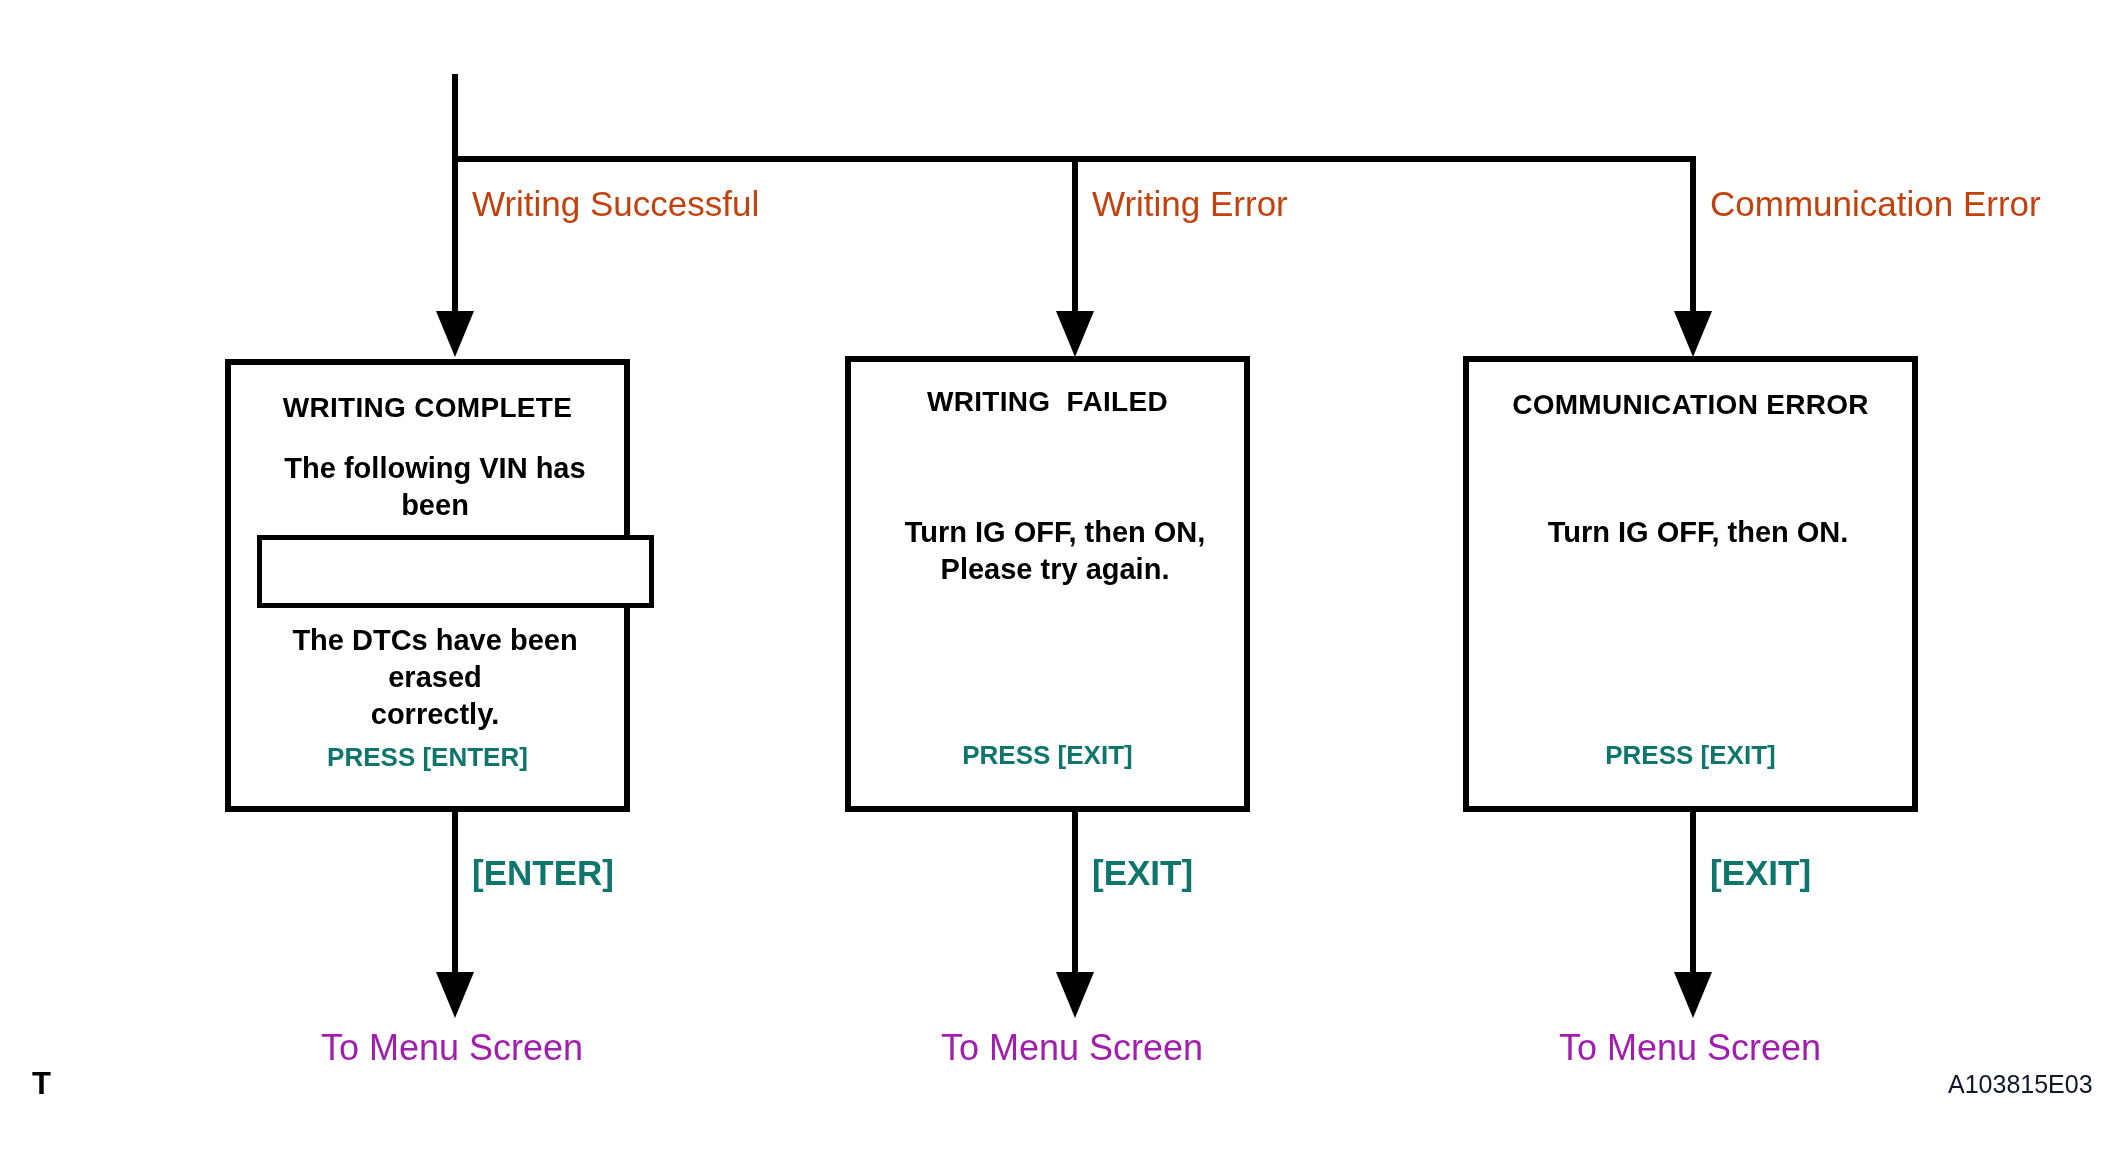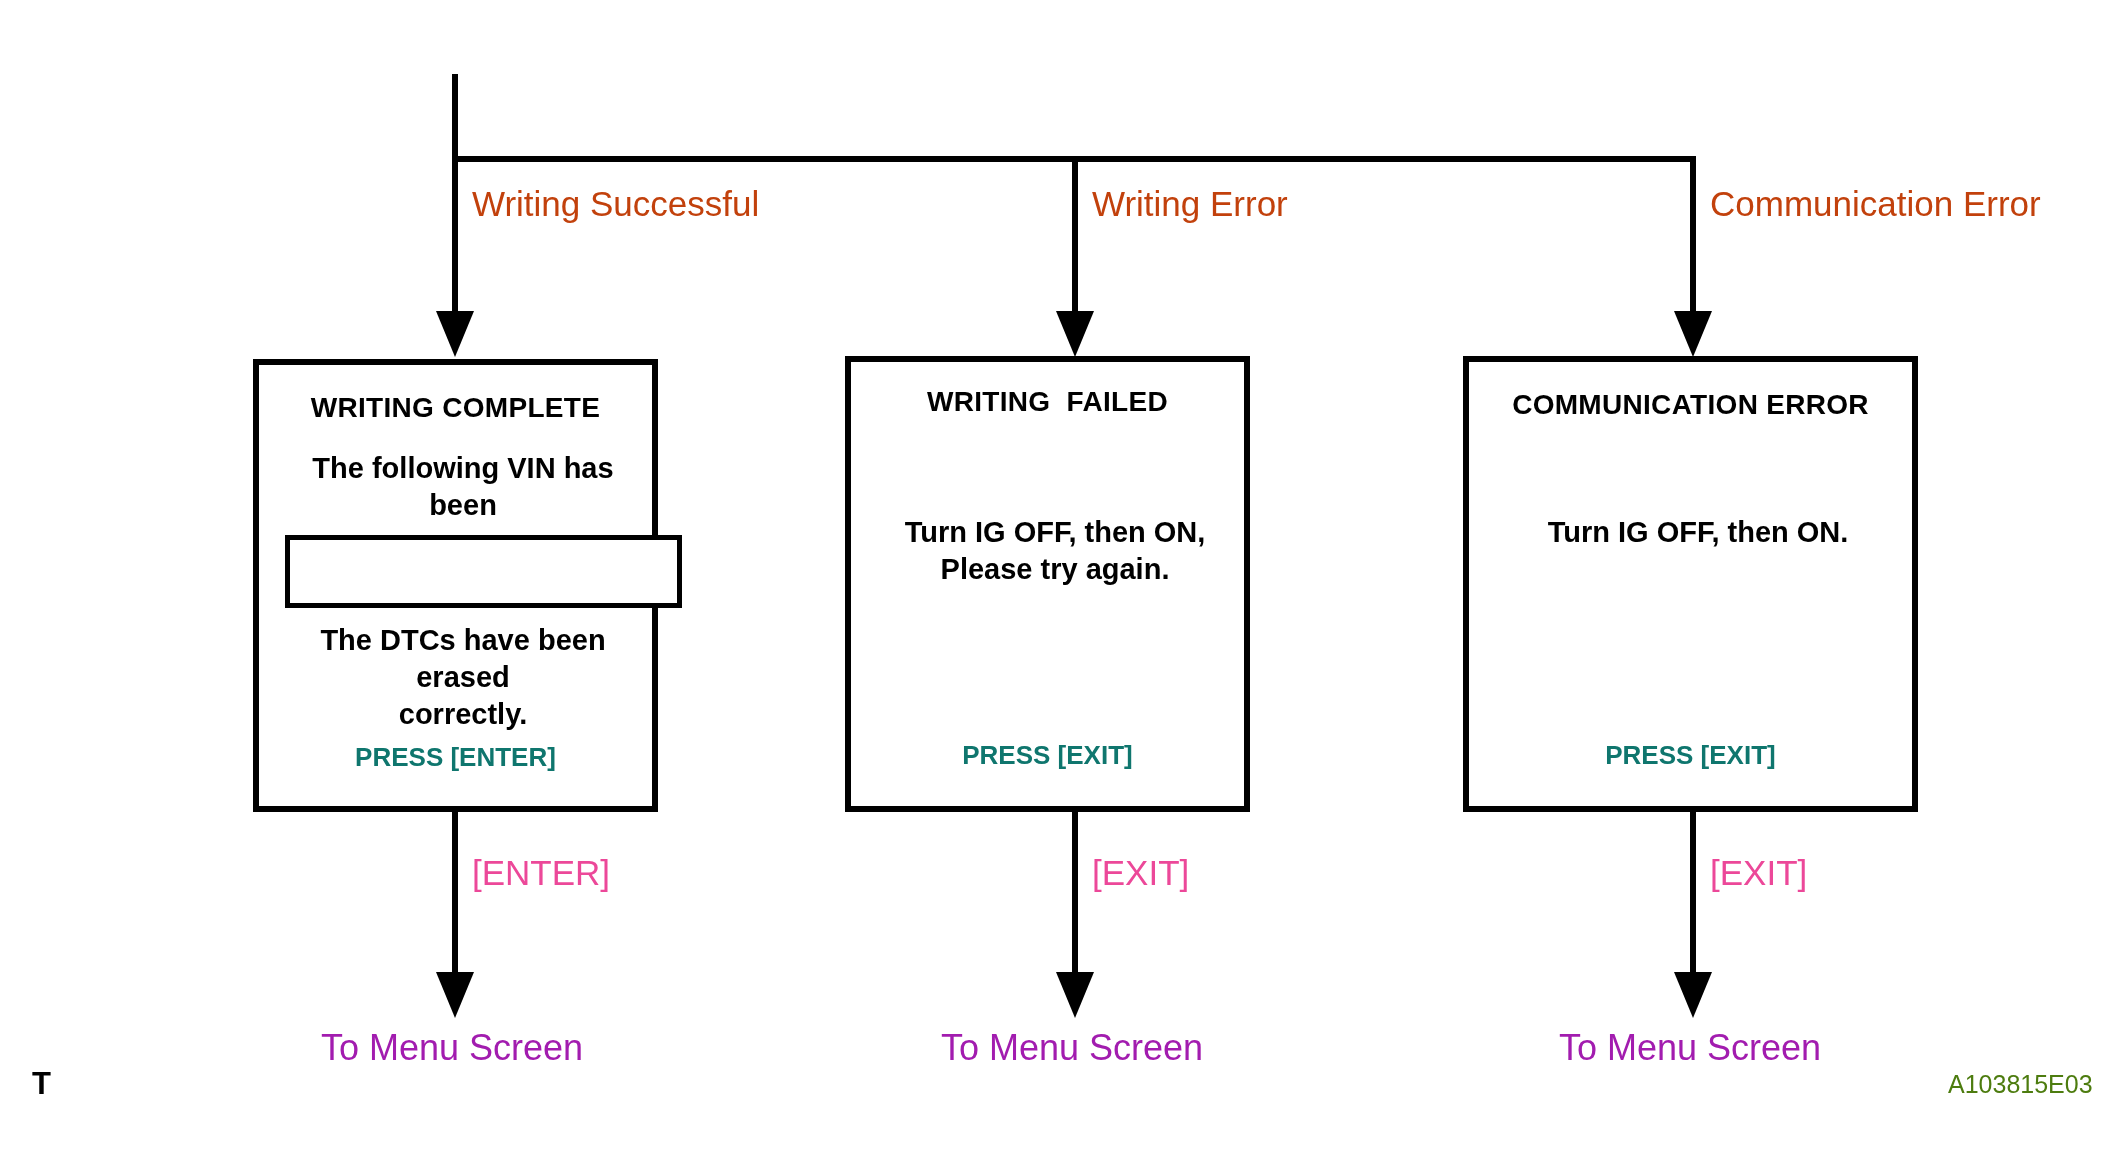--- a/index.html
+++ b/index.html
@@ -94,23 +94,24 @@
     position: absolute;
     border: 5px solid #000000;
     background: #ffffff;
     box-sizing: border-box;
   }
 
   
   .key-label {
     position: absolute;
     font-size: 35px;
-    color: #ec4899;
-    white-space: nowrap;
-    line-height: 1;
+    color: #0f766e;
+    white-space: nowrap;
+    line-height: 1;
+    font-weight: bold;
   }
 
   
   .terminal-label {
     position: absolute;
     font-size: 36px;
     color: #a21caf;
     white-space: nowrap;
     text-align: center;
     line-height: 1;
@@ -120,38 +121,38 @@
   .corner-mark-left {
     position: absolute;
     font-size: 31px;
     font-weight: bold;
     color: #000000;
     line-height: 1;
   }
   .figure-code {
     position: absolute;
     font-size: 25px;
-    color: #4d7c0f;
+    color: #0f172a;
     line-height: 1;
     white-space: nowrap;
   }
 </style>
 </head>
 <body>
 
 <div id="canvas">
 
   <div class="vline" style="left:452px; top:74px; height:88px;"></div>
   <div class="hline" style="left:452px; top:156px; width:1244px;"></div>
 
   <div class="vline" style="left:452px; top:156px; height:158px;"></div>
   <div class="arrowhead" style="left:436px; top:311px;"></div>
   <div class="branch-label" style="left:472px; top:186px;">Writing Successful</div>
 
-  <div class="screen-box" style="left:225px; top:359px; width:405px; height:453px;margin-left:28px;">
+  <div class="screen-box" style="left:225px; top:359px; width:405px; height:453px;">
     <div class="box-inner">
       <div class="box-title" style="top:28px;">WRITING COMPLETE</div>
       <div class="box-msg" style="top:85px;">
         <div>The following VIN has been</div>
       </div>
       <div class="vin-field" style="left:26px; top:170px; width:397px; height:73px;">
         <span></span>
       </div>
       <div class="box-msg" style="top:257px;">
         <div>The DTCs have been erased</div>

